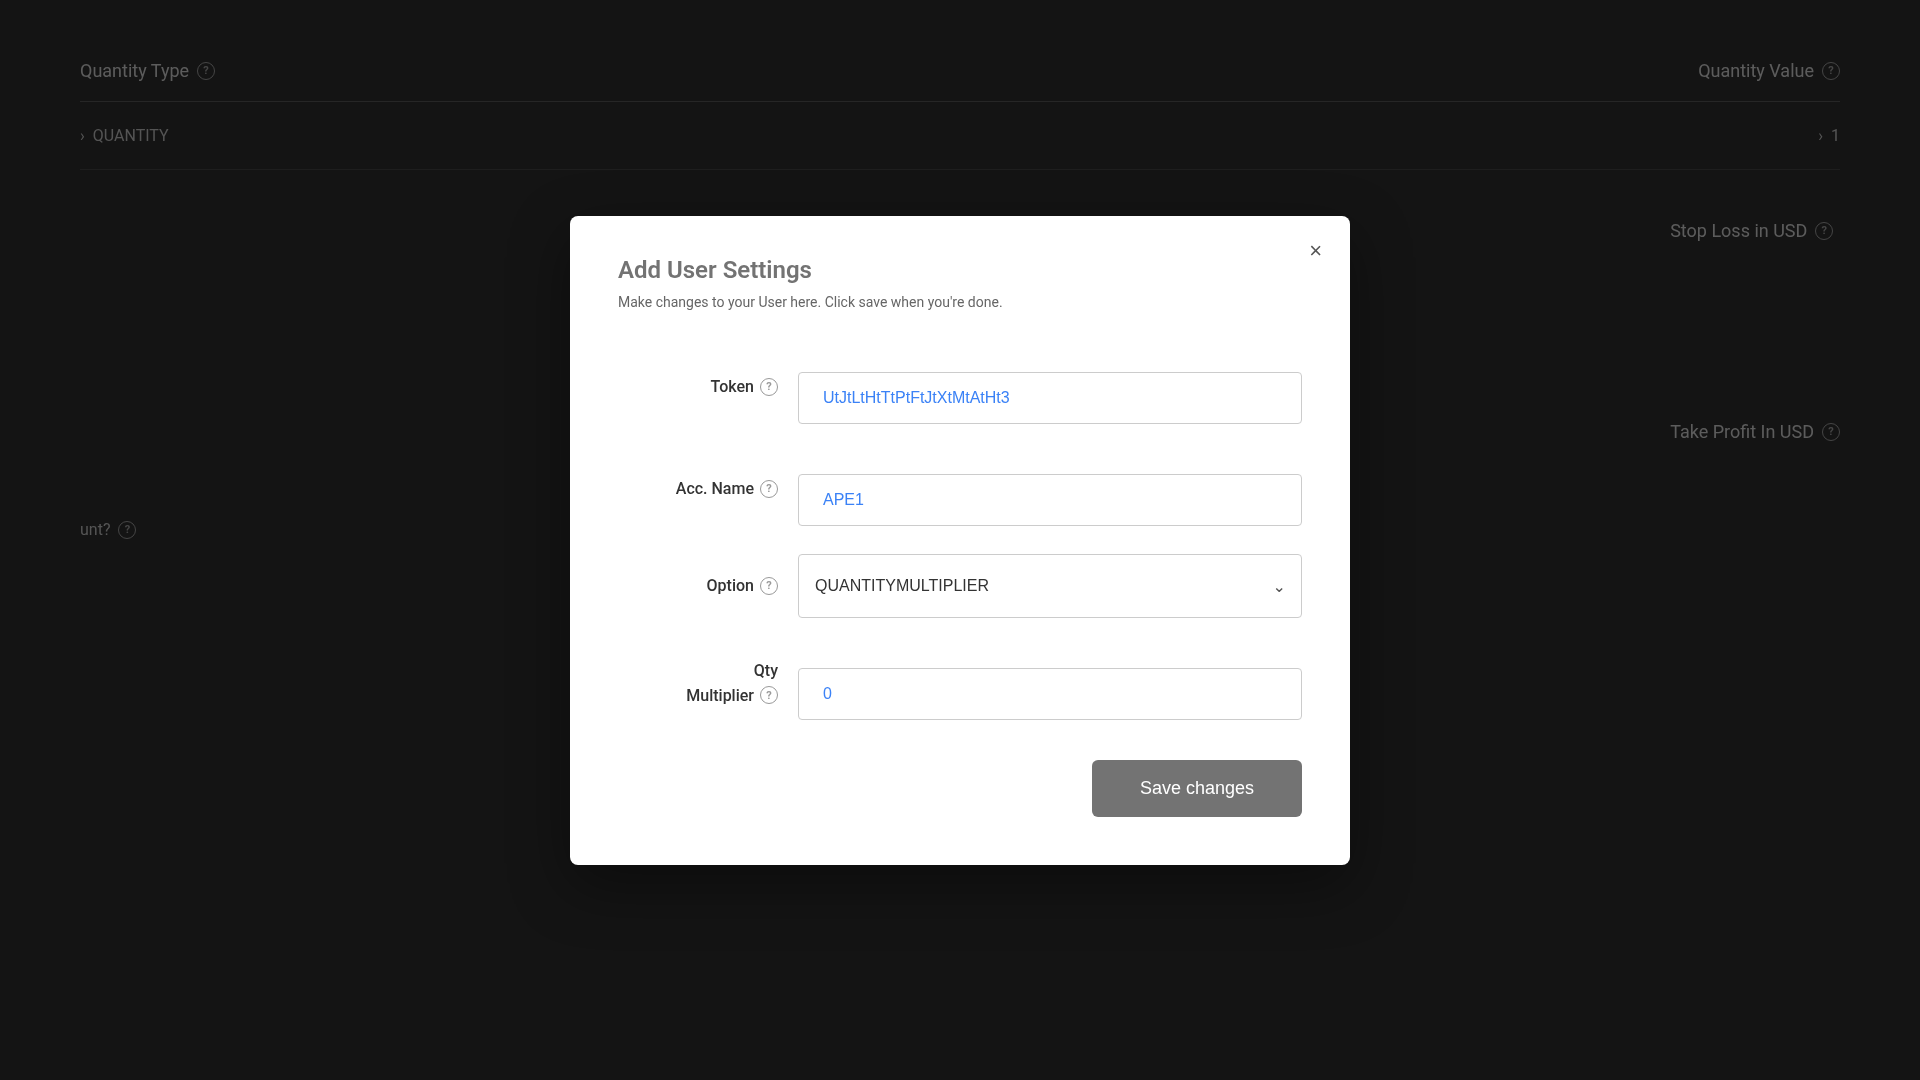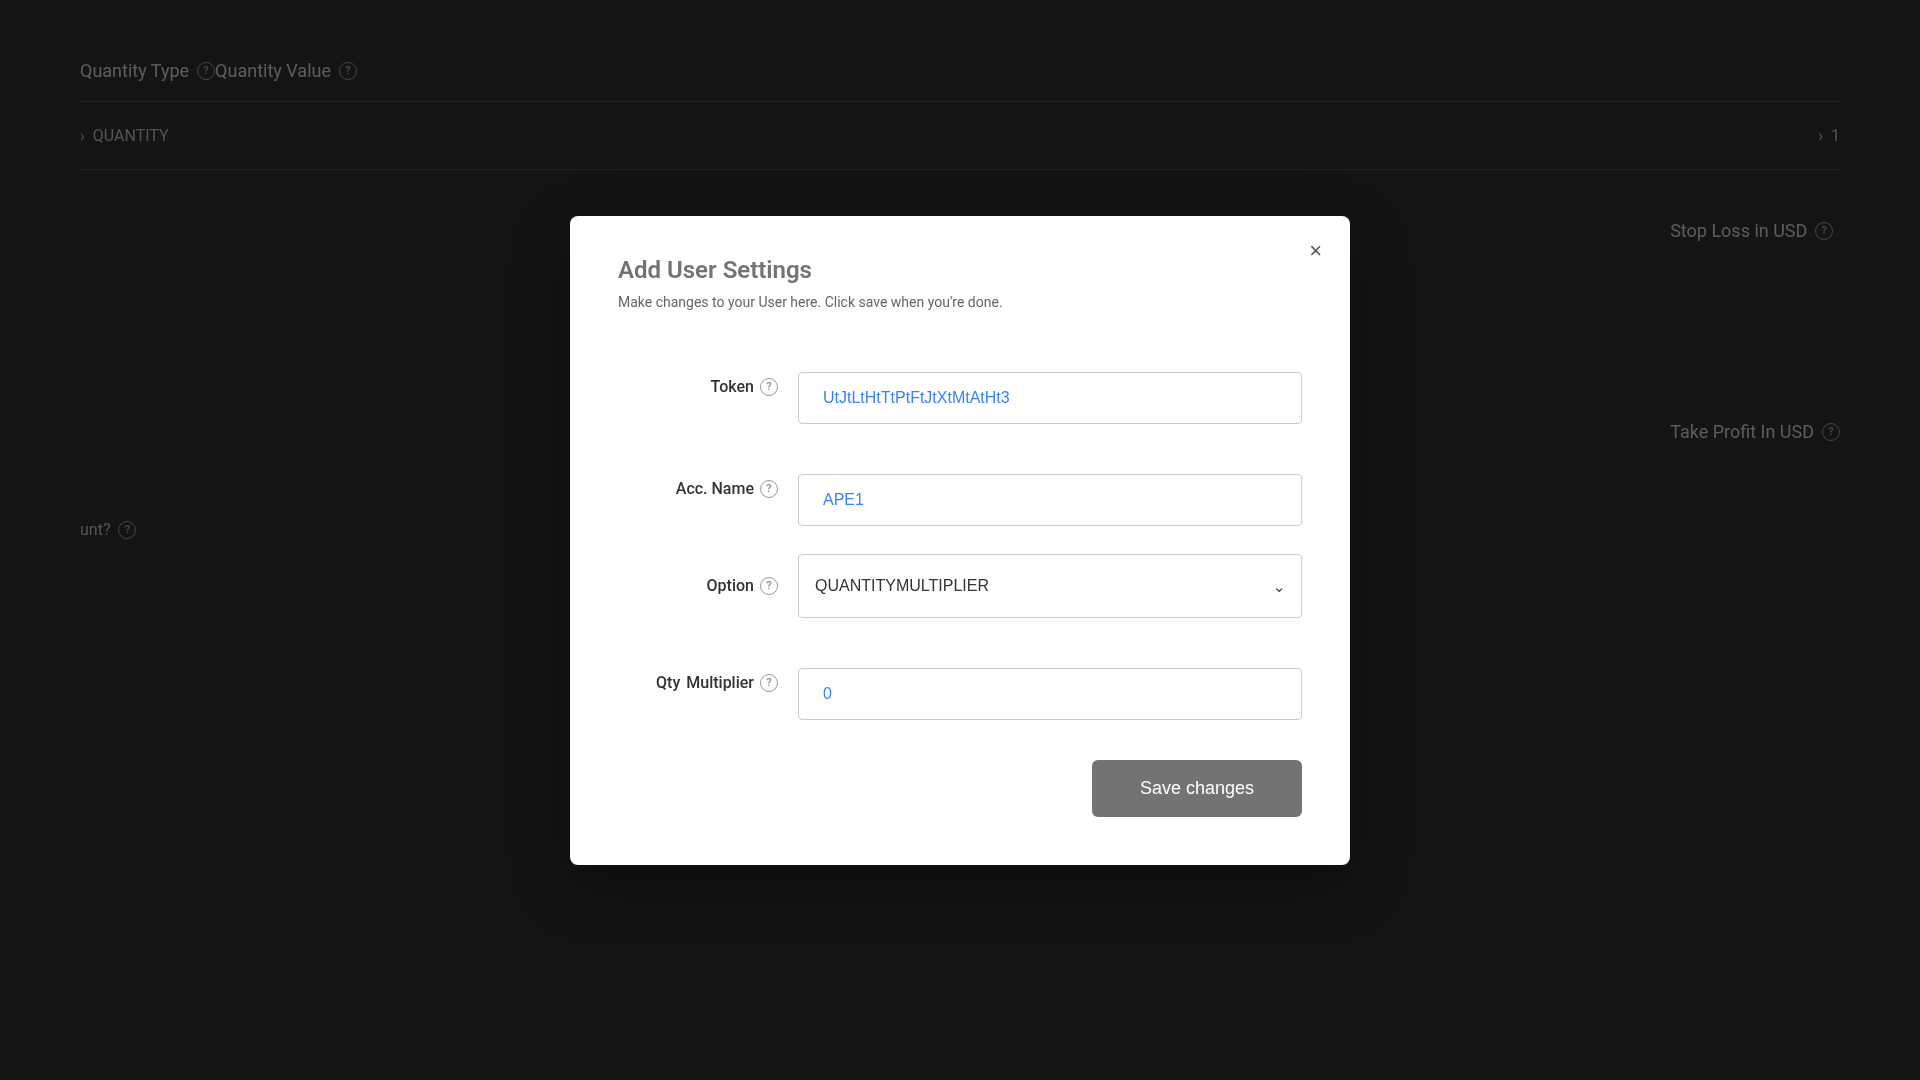--- a/index.html
+++ b/index.html
@@ -26,20 +26,21 @@
 
     .background-content {
       position: absolute;
       inset: 0;
       z-index: 0;
       padding: 40px 80px;
     }
 
     .bg-table-header {
       display: flex;
+      justify-content: space-between;
       padding: 20px 0;
       border-bottom: 1px solid #555;
     }
 
     .bg-col-title {
       color: #ccc;
       font-size: 18px;
       display: flex;
       align-items: center;
       gap: 8px;
@@ -134,21 +135,21 @@
       color: #333;
       font-weight: 500;
       padding-right: 20px;
       display: flex;
       align-items: center;
       justify-content: flex-end;
       gap: 6px;
     }
 
     .form-label-multiline {
-      flex-direction: row;
+      flex-direction: column;
       align-items: flex-end;
     }
 
     .form-label-multiline .label-line {
       display: flex;
       align-items: center;
       gap: 6px;
     }
 
     .form-input {

